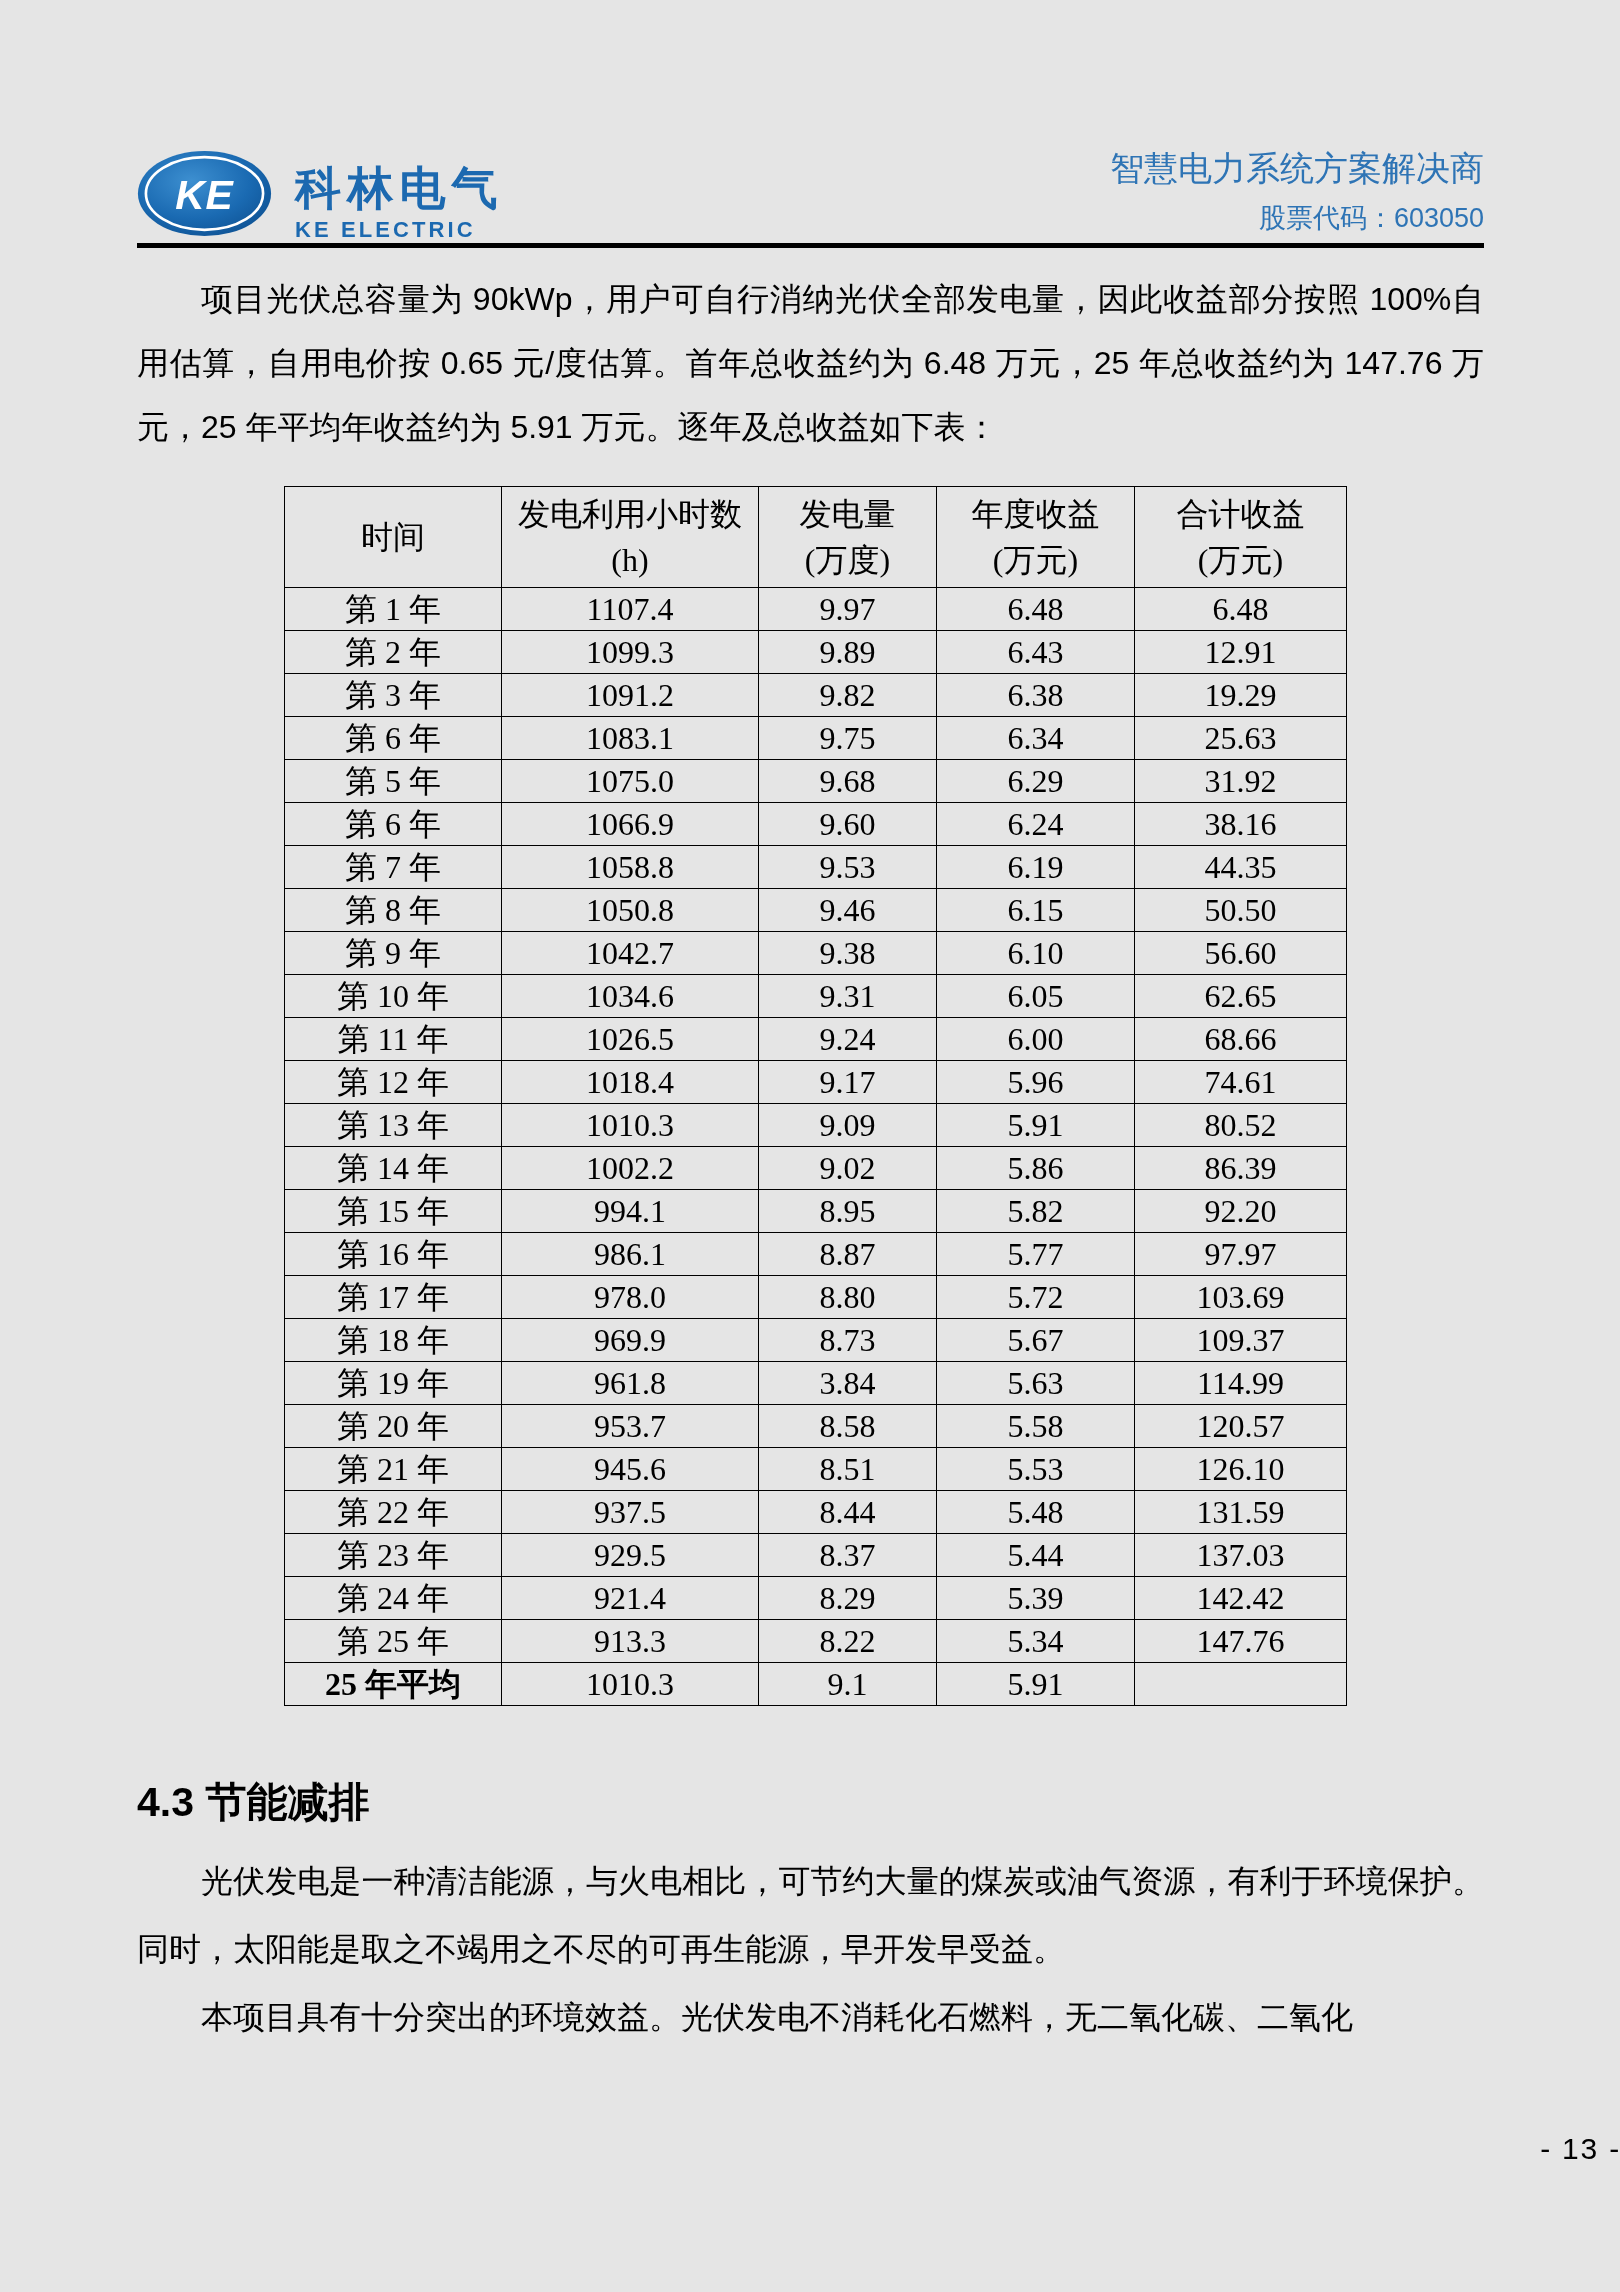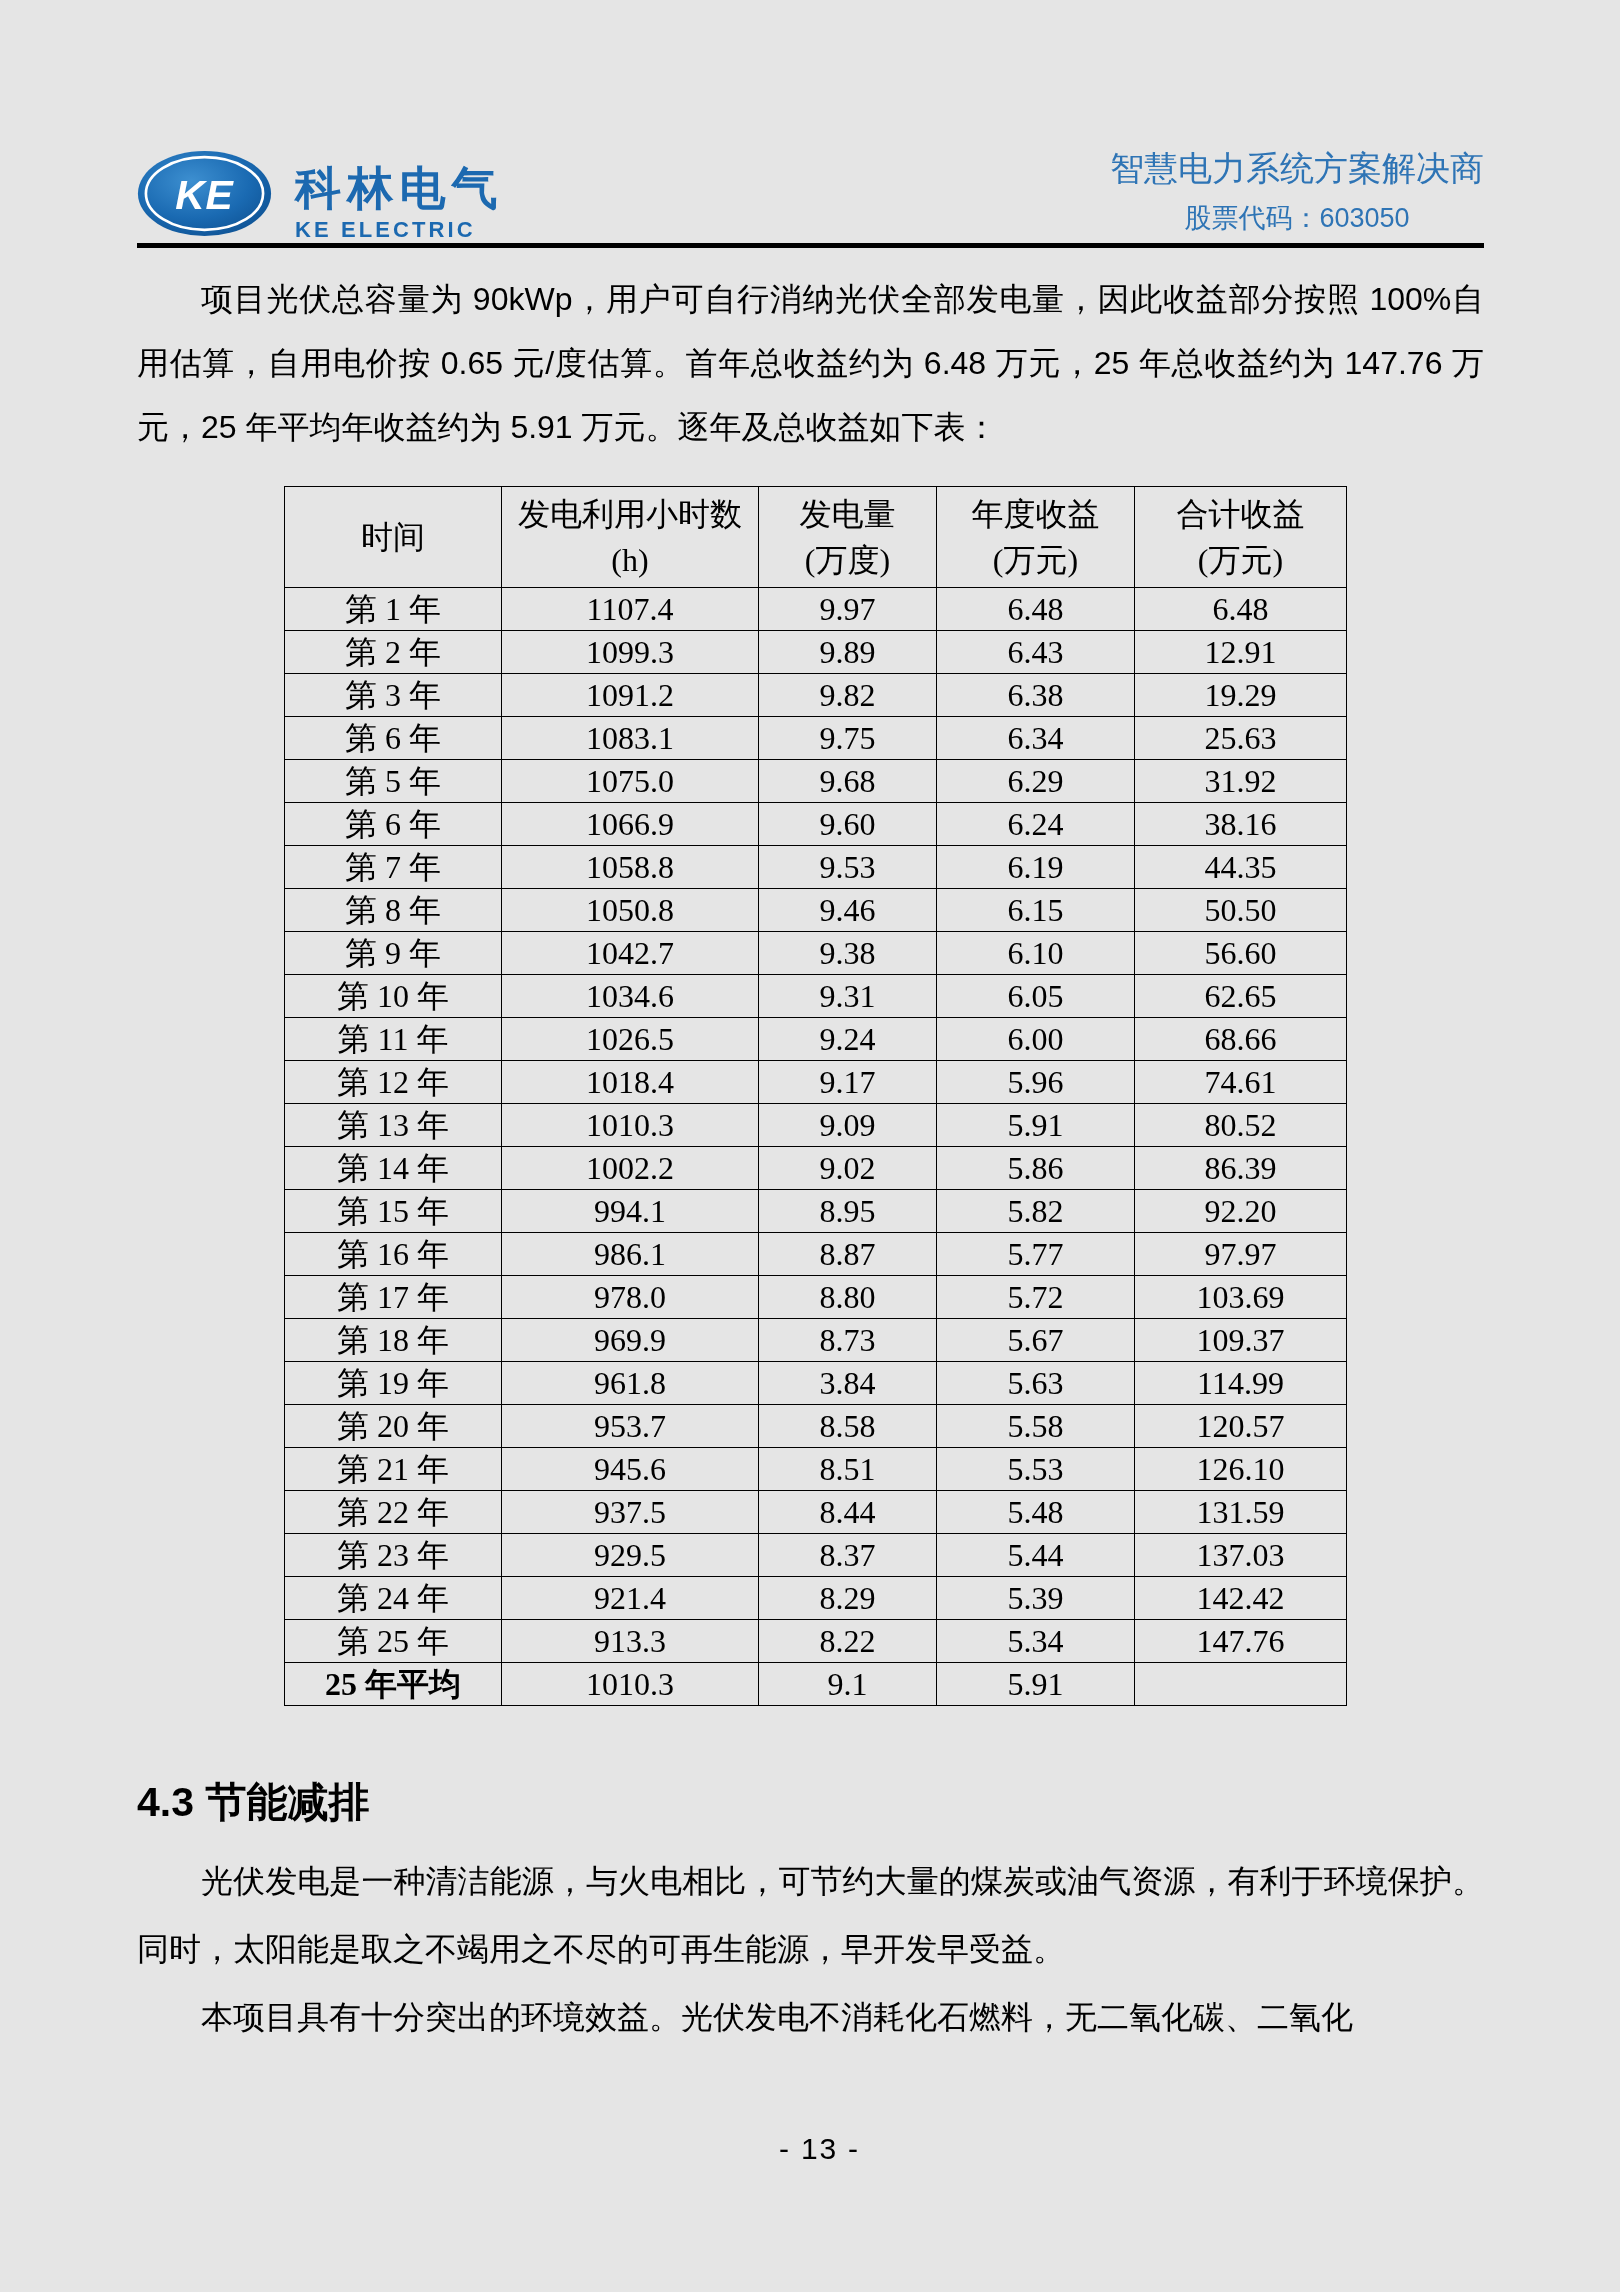--- a/index.html
+++ b/index.html
@@ -24,21 +24,21 @@
   .logo-svg{width:135px;height:87px;display:block;}
   .brand-text{margin-left:23px;margin-top:20px;}
   .brand-cn{
     font-size:46px;font-weight:bold;color:#1c69b0;
     letter-spacing:6.2px;line-height:1.05;
   }
   .brand-en{
     font-size:22px;color:#1c69b0;letter-spacing:3.1px;
     margin-top:4.5px;font-weight:bold;
   }
-  .header-right{padding-top:5.3px;text-align:center;margin-left:40px;}
+  .header-right{padding-top:5.3px;text-align:right;margin-left:40px;}
   .tagline{font-size:34px;color:#2e74b5;line-height:1.15;}
   .stock{font-size:27px;color:#2e74b5;margin-top:11.6px;}
   .rule{
     margin:8px 137px 0 137px;
     height:4.5px;background:#000;
   }
   
   .body-text{
     margin:0 137px;
     font-size:32px;
@@ -84,21 +84,21 @@
   }
   .section-text2{
     margin-top:0;
     line-height:68px;
   }
   
   .page-number{
     position:absolute;
     left:18px;right:0;
     top:2132px;
-    text-align:center;
+    text-align:right;
     font-size:30px;
     letter-spacing:1.8px;
   }
 </style>
 </head>
 <body>
 
 <div class="page">
 
   <div class="header">

